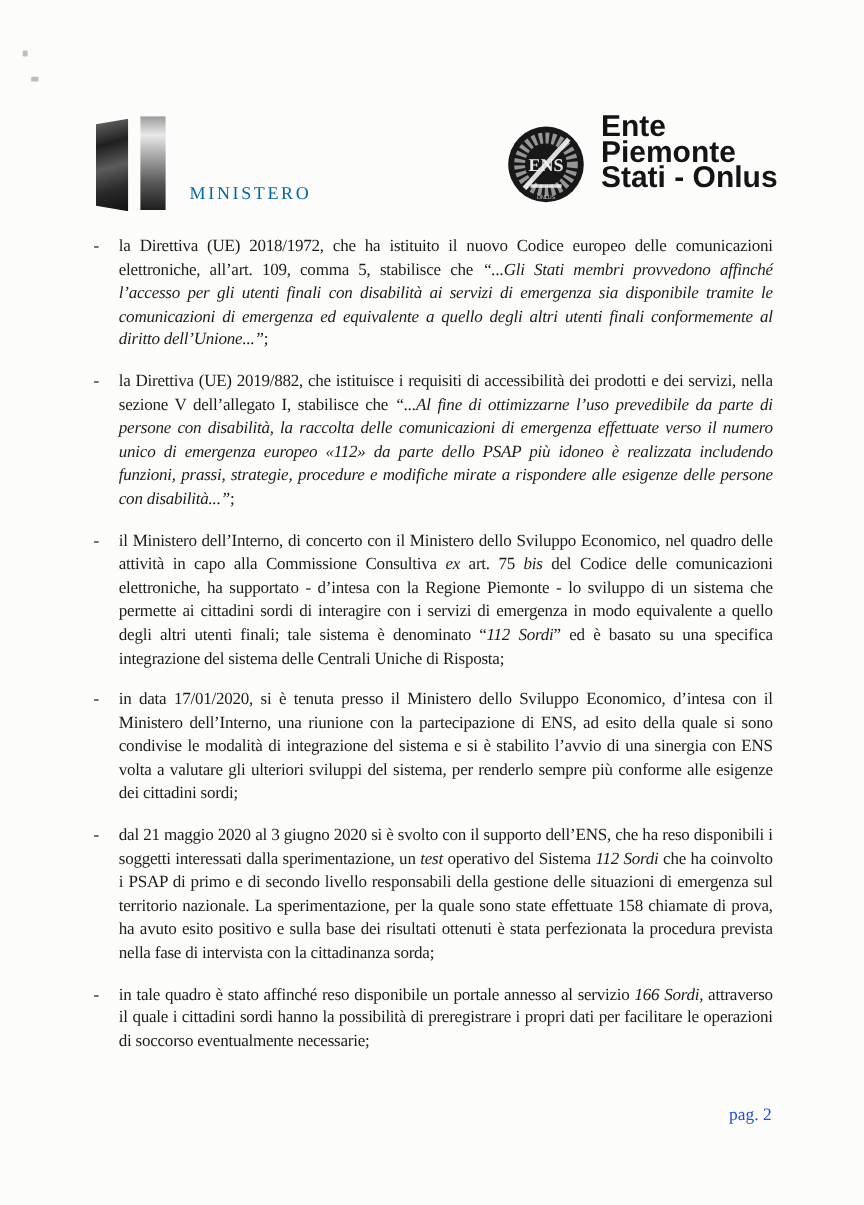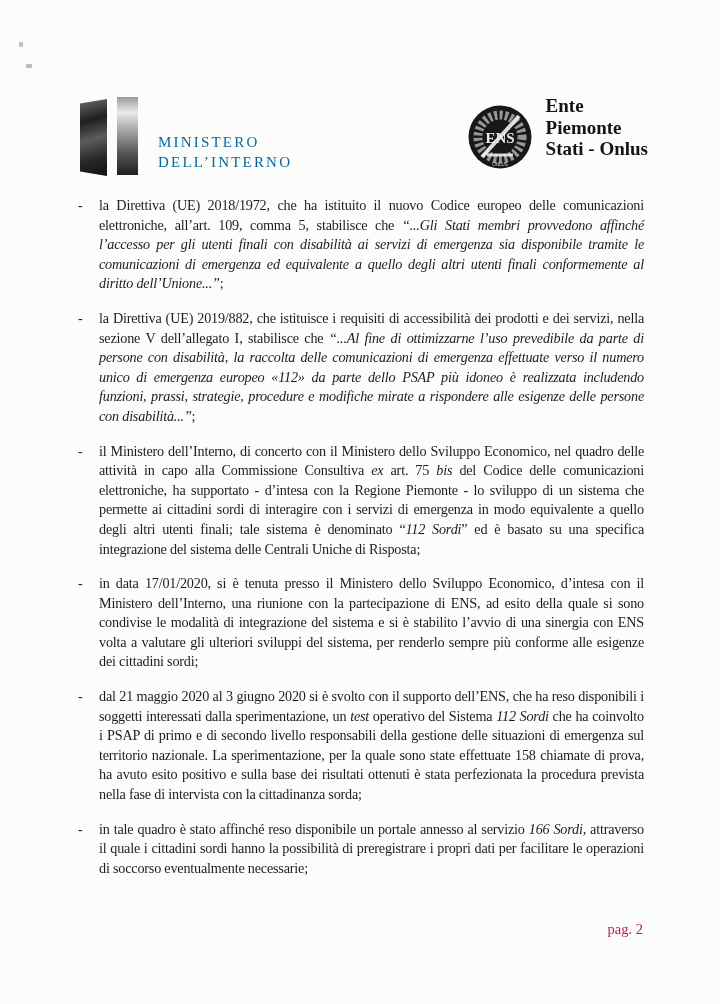--- a/index.html
+++ b/index.html
@@ -34,58 +34,57 @@
   }
   .min-text{
     align-self:flex-end;
     margin-bottom:5px;
     font-size:15px;letter-spacing:2.2px;line-height:19.5px;
     color:#0369a1;white-space:nowrap;
   }
   .ens{display:flex;gap:13px;align-items:flex-start;}
   .ens-emblem{margin-top:7px;flex:0 0 auto;}
   .ens-text{
-    font-family:Liberation Serif, serif;
-    font-weight:bold;font-size:19px;line-height:21.5px;
+    font-family:Liberation Sans, sans-serif;
+    font-weight:bold;font-size:25px;line-height:21.5px;
     color:#141414;white-space:nowrap;margin-top:-2px;
   }
 
   
   .content{
     position:absolute;top:196px;left:99px;width:545px;
     font-size:14.2px;line-height:19.6px;letter-spacing:-0.2px;
     text-align:justify;
   }
   .bullet{position:relative;margin:0 0 15px 0;}
   .bullet .marker{position:absolute;left:-21px;top:0;}
   .bullet p{margin:0;font-family:Liberation Serif, serif;}
   .it{font-style:italic;}
 
   .page-num{
     position:absolute;top:921px;right:77px;
-    font-size:14.5px;color:#be185d;
+    font-size:14.5px;color:#1d4ed8;
   }
 </style>
 </head>
 <body>
 
 <div class="page">
 
   <div class="speck s1"></div>
   <div class="speck s2"></div>
 
   <header class="letterhead">
     <div class="ministry">
       <div class="min-logo">
         <div class="bar-a"></div>
         <div class="bar-b"></div>
       </div>
       <div class="min-text">
         <div>MINISTERO</div>
-        <div>DELL’INTERNO</div>
       </div>
     </div>
 
     <div class="ens">
       <svg class="ens-emblem" width="66" height="66" viewBox="0 0 66 66" aria-hidden="true">
         <circle cx="33" cy="33" r="31.5" fill="#181818"></circle>
         <circle cx="33" cy="33" r="22" fill="none" stroke="#b6b6b6" stroke-width="9" stroke-dasharray="3 2.4" opacity="0.8"></circle>
         <circle cx="33" cy="33" r="15.5" fill="#181818"></circle>
         <text x="33" y="38.5" font-size="15" fill="#e9e9e9" text-anchor="middle" font-family="Liberation Serif, serif" font-weight="bold">ENS</text>
         <line x1="15" y1="53" x2="52" y2="12" stroke="#f2f2f2" stroke-width="4" opacity="0.9"></line>

